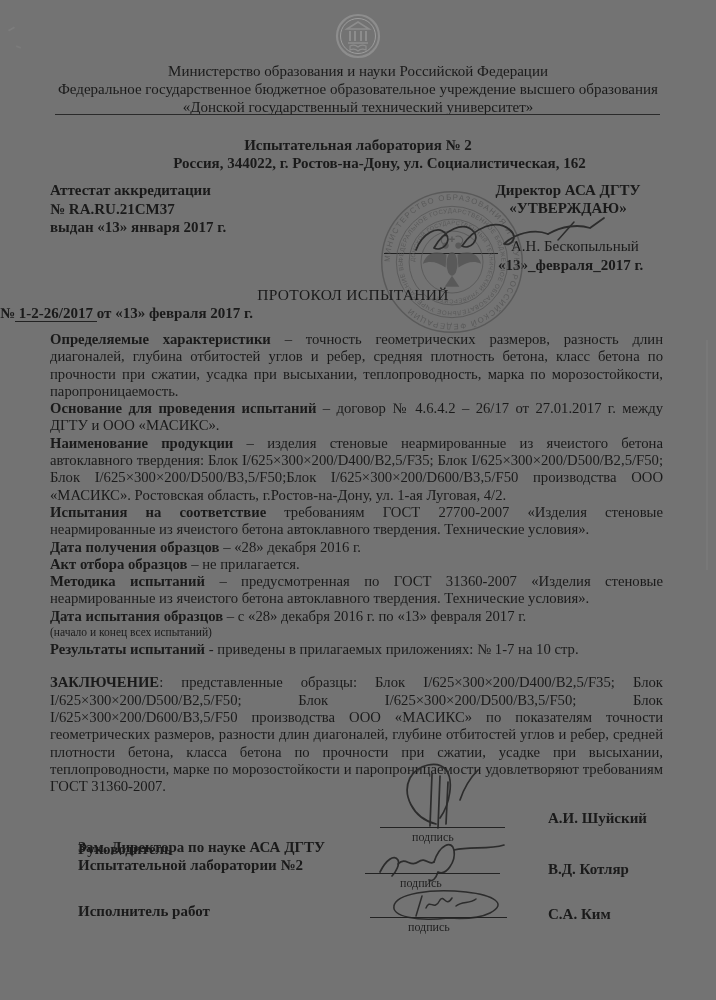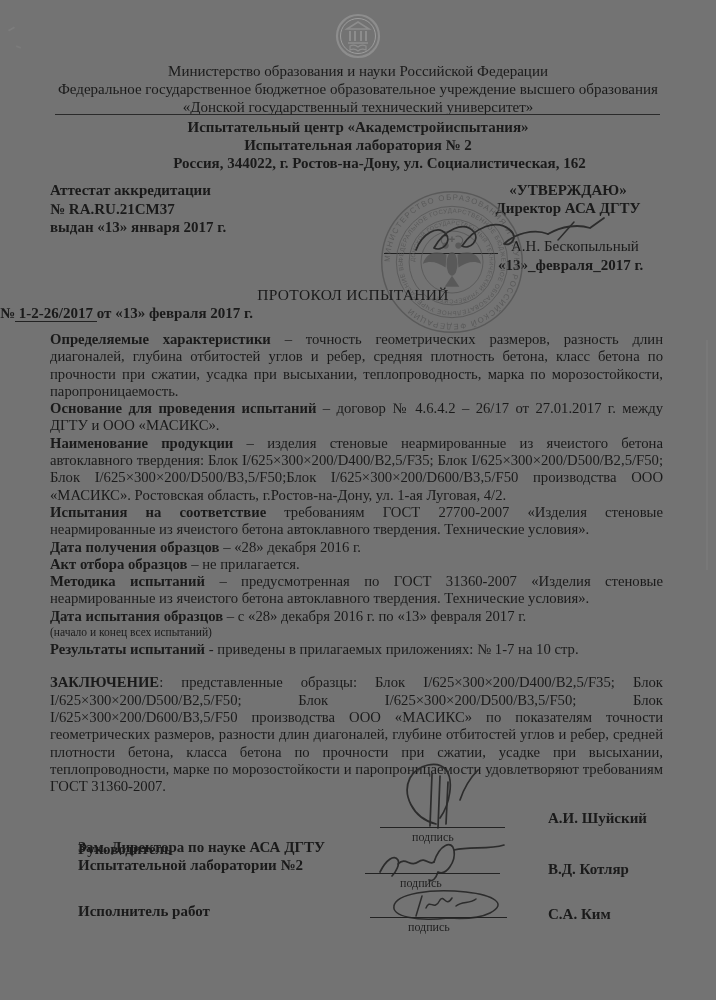--- a/index.html
+++ b/index.html
@@ -51,33 +51,32 @@
     <line x1="27" y1="19" x2="27" y2="29" stroke="#8d8d8d" stroke-width="2"></line>
     <line x1="32" y1="19" x2="32" y2="29" stroke="#8d8d8d" stroke-width="2"></line>
     <path d="M14,31 H34" stroke="#8d8d8d" stroke-width="1.6"></path>
     <path d="M16,34 C19,32.5 22,33 24,35 C26,33 29,32.5 32,34 L32,38 C29,36.5 26,37 24,39 C22,37 19,36.5 16,38 Z" fill="none" stroke="#8d8d8d" stroke-width="1.2"></path>
   </svg>
 
   <div class="abs ctr hdr-line" style="top:62px;">Министерство образования и науки Российской Федерации</div>
   <div class="abs ctr hdr-line" style="top:80px;">Федеральное государственное бюджетное образовательное учреждение высшего образования</div>
   <div class="abs ctr hdr-line" style="top:98px;">«Донской государственный технический университет»</div>
   <div class="rule"></div>
-  <div class="abs ctr hdr-bold" style="top:118px;">Испытательный центр «Академстройиспытания»</div>
   <div class="abs ctr hdr-bold" style="top:136px;">Испытательная лаборатория № 2</div>
   <div class="abs ctr hdr-bold" style="top:154px;padding-left:43px;">Россия, 344022, г. Ростов-на-Дону, ул. Социалистическая, 162</div>
 
   <div class="accred">
     <div>Аттестат аккредитации</div>
     <div>№ RA.RU.21СМ37</div>
     <div>выдан «13» января 2017 г.</div>
   </div>
 
   <div class="approve-1">
+    <div>Директор АСА ДГТУ</div>
     <div>«УТВЕРЖДАЮ»</div>
-    <div>Директор АСА ДГТУ</div>
   </div>
   <div class="sigline" style="left:384px;top:253px;width:114px;"></div>
   <div class="approve-name">А.Н. Бескопыльный</div>
   <div class="approve-date">«13»_февраля_2017 г.</div>
 
   <svg class="stamp" viewBox="0 0 160 160">
     <defs>
       <path id="ring1p" d="M80,80 m-68,0 a68,68 0 1,1 136,0 a68,68 0 1,1 -136,0"></path>
       <path id="ring2p" d="M80,80 m-54,0 a54,54 0 1,1 108,0 a54,54 0 1,1 -108,0"></path>
       <path id="ring3p" d="M80,80 m-41,0 a41,41 0 1,1 82,0 a41,41 0 1,1 -82,0"></path>

